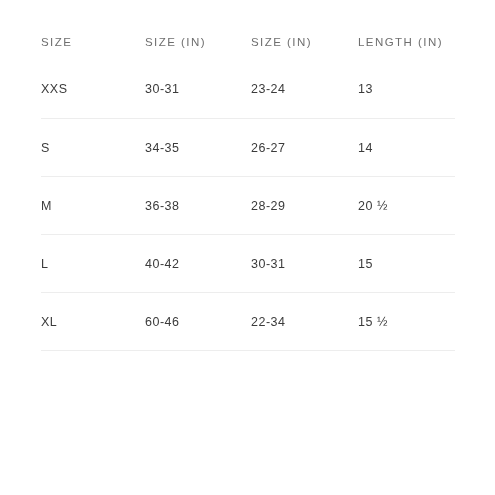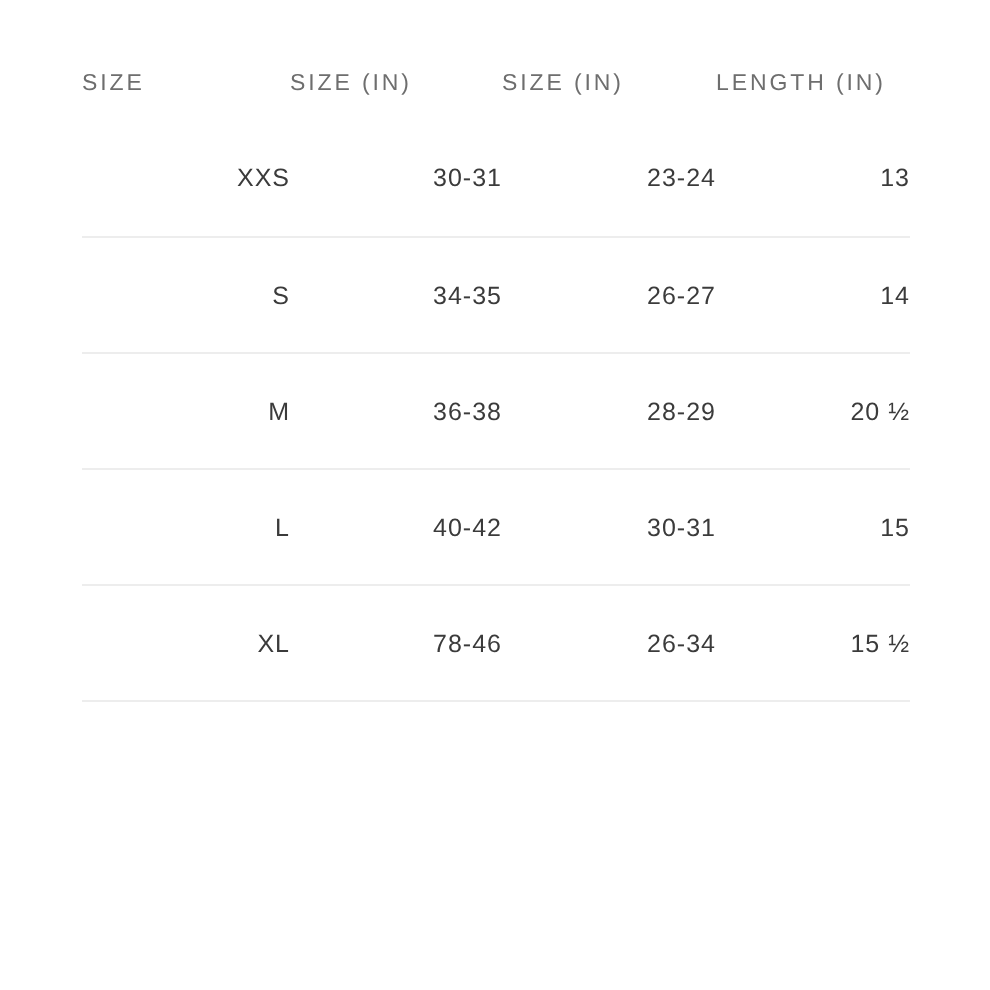--- a/index.html
+++ b/index.html
@@ -39,21 +39,21 @@
     font-weight: 400;
     font-size: 11.5px;
     letter-spacing: 1.45px;
     color: #6e6e6e;
     padding: 0;
     height: 36px;
     vertical-align: middle;
     white-space: nowrap;
   }
   .size-table tbody td {
-    text-align: right;
+    text-align: left;
     font-weight: 400;
     font-size: 12.5px;
     letter-spacing: 0.5px;
     color: #3b3b3b;
     padding: 0;
     height: 57px;
     vertical-align: middle;
     white-space: nowrap;
     border-bottom: 1px solid #ededed;
   }
@@ -103,19 +103,19 @@
         <td>20 ½</td>
       </tr>
       <tr>
         <td>L</td>
         <td>40-42</td>
         <td>30-31</td>
         <td>15</td>
       </tr>
       <tr>
         <td>XL</td>
-        <td>78-46</td>
-        <td>26-34</td>
+        <td>60-46</td>
+        <td>22-34</td>
         <td>15 ½</td>
       </tr>
     </tbody>
   </table>
 </div>
 
 </body></html>

